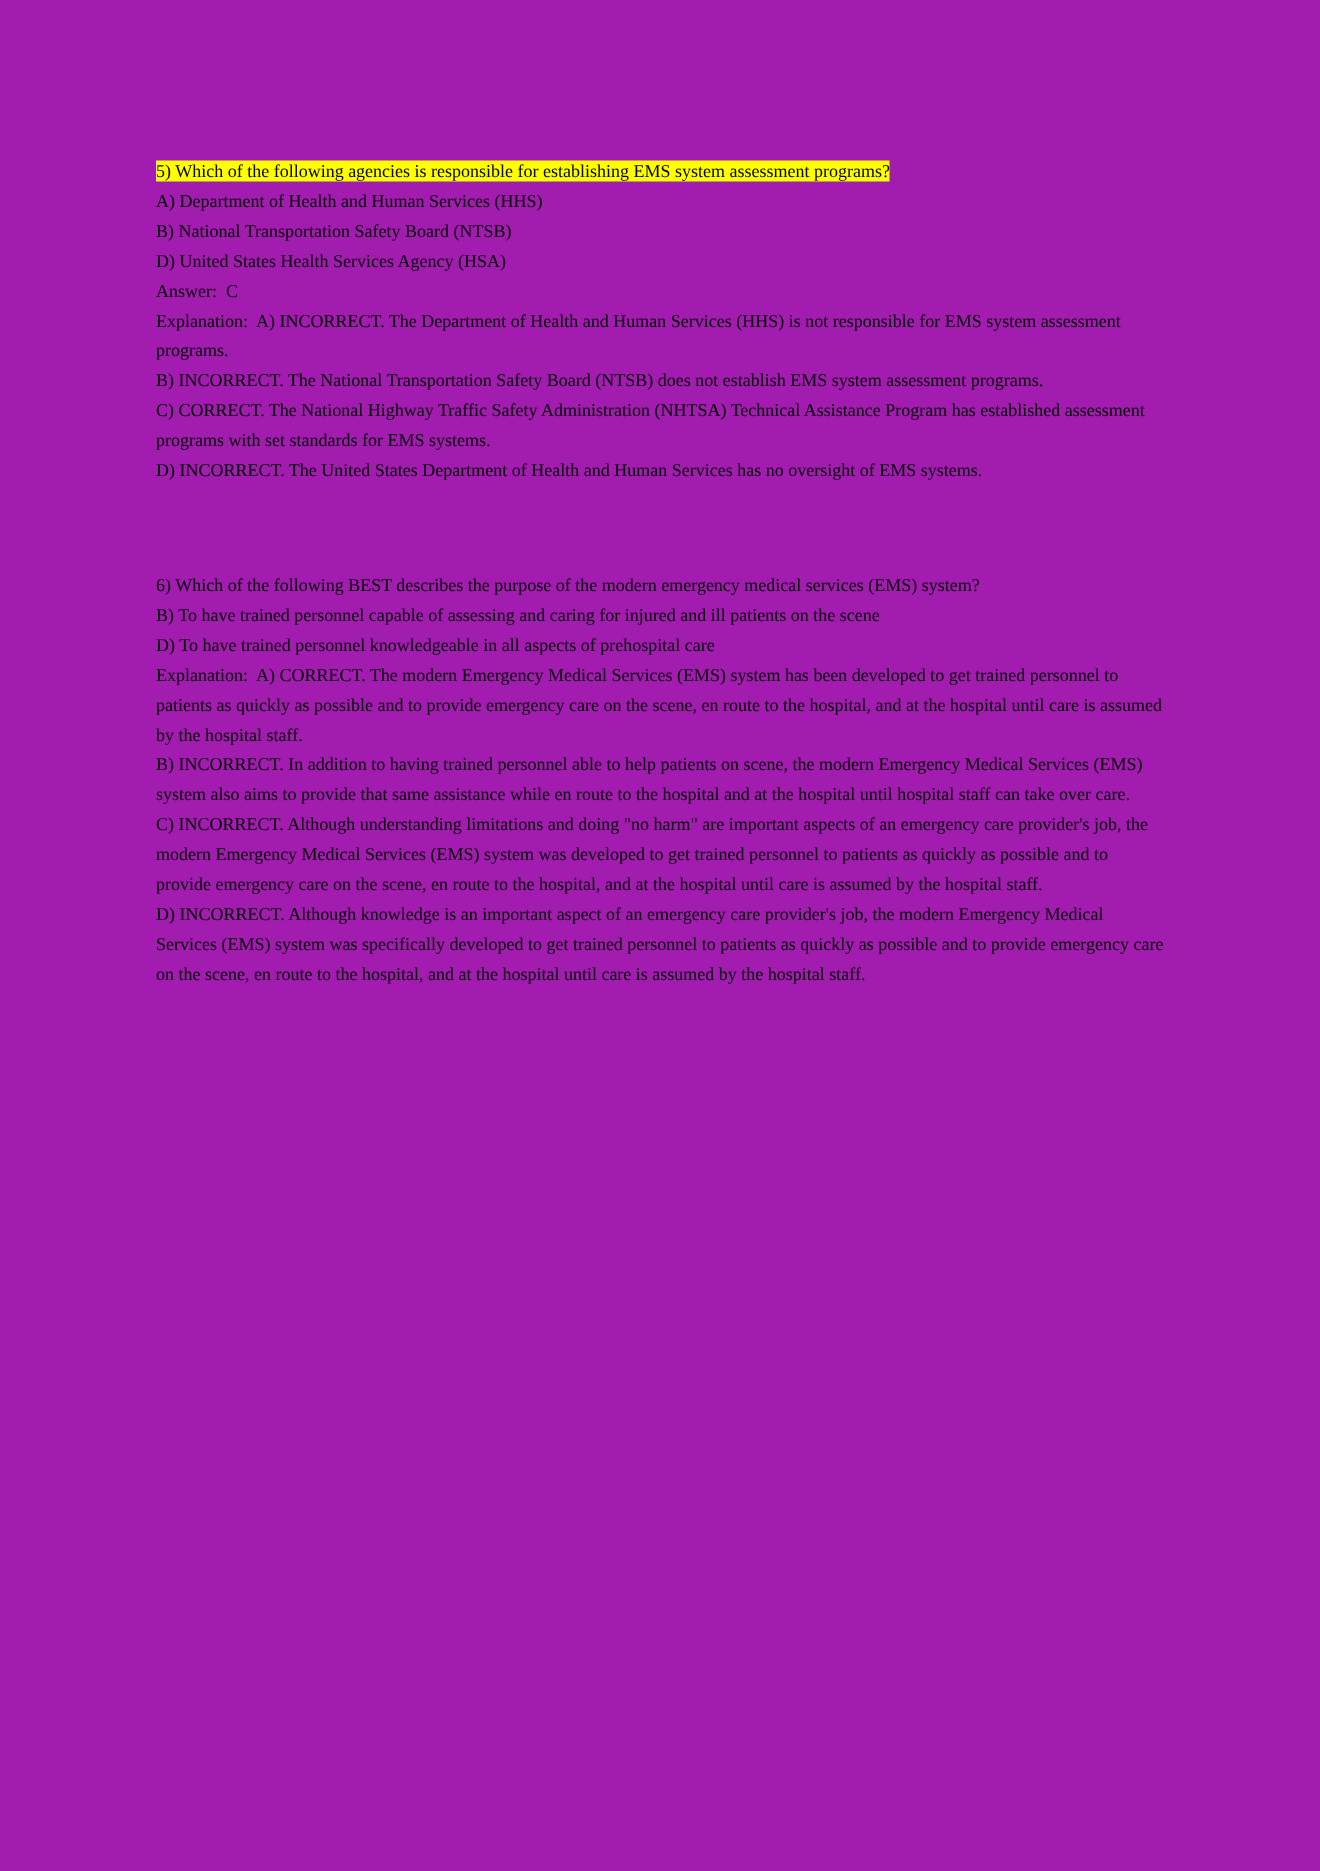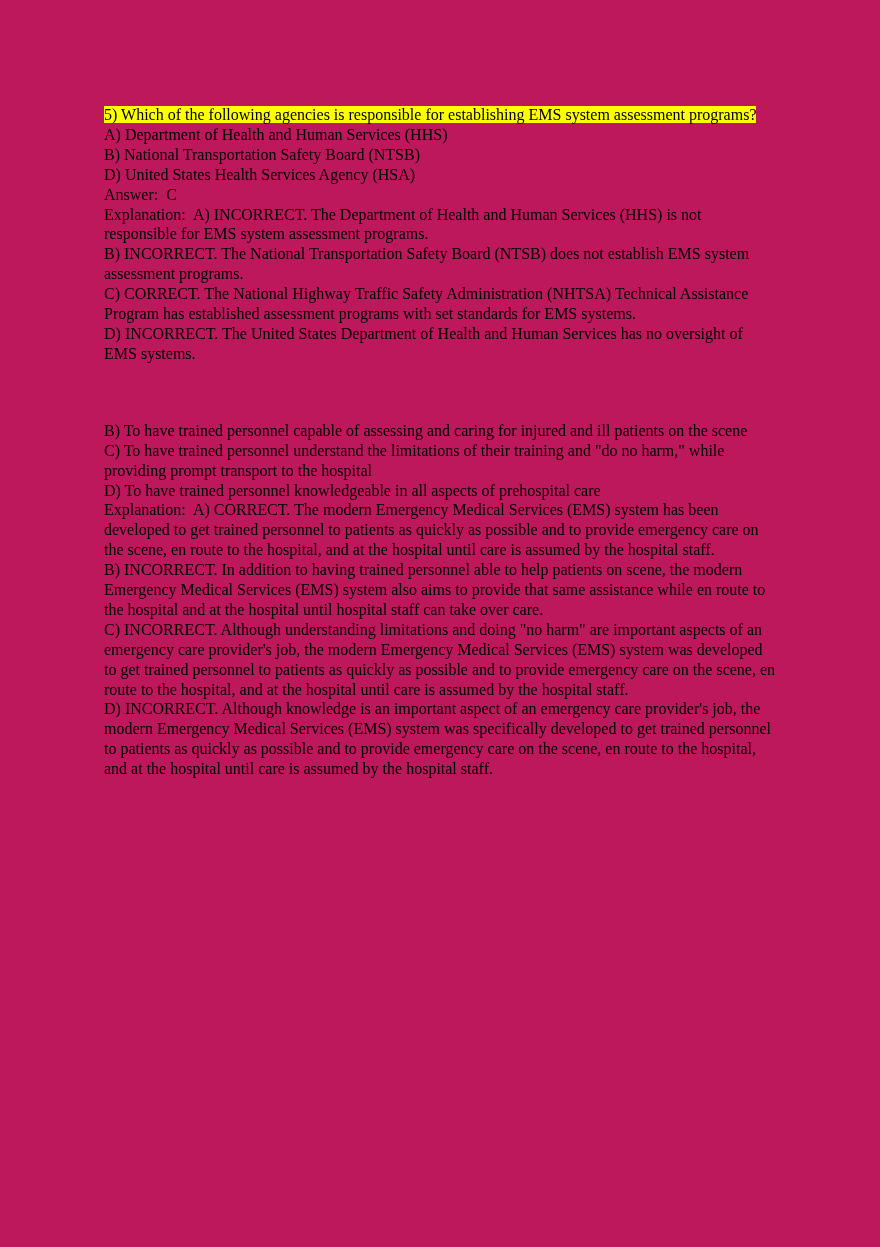--- a/index.html
+++ b/index.html
@@ -4,23 +4,23 @@
 <style>
   html, body {
     margin: 0;
     padding: 0;
     background: #ffffff;
   }
   .page {
     position: relative;
     width: 880px;
     min-height: 1247px;
-    background: #be185d;
+    background: #a21caf;
     font-family: "Liberation Serif", serif;
-    font-size: 16px;
+    font-size: 12px;
     line-height: 19.9px;
     color: #000000;
     box-sizing: border-box;
     padding: 105px 104px 60px 104px;
   }
   .content {
     width: 673px;
   }
   .line {
     white-space: pre-wrap;
@@ -52,22 +52,22 @@
       <p class="line">Answer:  C</p>
       <p class="line">Explanation:  A) INCORRECT. The Department of Health and Human Services (HHS) is not responsible for EMS system assessment programs.</p>
       <p class="line">B) INCORRECT. The National Transportation Safety Board (NTSB) does not establish EMS system assessment programs.</p>
       <p class="line">C) CORRECT. The National Highway Traffic Safety Administration (NHTSA) Technical Assistance Program has established assessment programs with set standards for EMS systems.</p>
       <p class="line">D) INCORRECT. The United States Department of Health and Human Services has no oversight of EMS systems.</p>
     </div>
 
     <div class="question-gap"></div>
 
     <div class="question-block">
+      <p class="line">6) Which of the following BEST describes the purpose of the modern emergency medical services (EMS) system?</p>
       <p class="line">B) To have trained personnel capable of assessing and caring for injured and ill patients on the scene</p>
-      <p class="line">C) To have trained personnel understand the limitations of their training and "do no harm," while providing prompt transport to the hospital</p>
       <p class="line">D) To have trained personnel knowledgeable in all aspects of prehospital care</p>
       <p class="line">Explanation:  A) CORRECT. The modern Emergency Medical Services (EMS) system has been developed to get trained personnel to patients as quickly as possible and to provide emergency care on the scene, en route to the hospital, and at the hospital until care is assumed by the hospital staff.</p>
       <p class="line">B) INCORRECT. In addition to having trained personnel able to help patients on scene, the modern Emergency Medical Services (EMS) system also aims to provide that same assistance while en route to the hospital and at the hospital until hospital staff can take over care.</p>
       <p class="line">C) INCORRECT. Although understanding limitations and doing "no harm" are important aspects of an emergency care provider's job, the modern Emergency Medical Services (EMS) system was developed to get trained personnel to patients as quickly as possible and to provide emergency care on the scene, en route to the hospital, and at the hospital until care is assumed by the hospital staff.</p>
       <p class="line">D) INCORRECT. Although knowledge is an important aspect of an emergency care provider's job, the modern Emergency Medical Services (EMS) system was specifically developed to get trained personnel to patients as quickly as possible and to provide emergency care on the scene, en route to the hospital, and at the hospital until care is assumed by the hospital staff.</p>
     </div>
 
   </div>
 </div>
 

